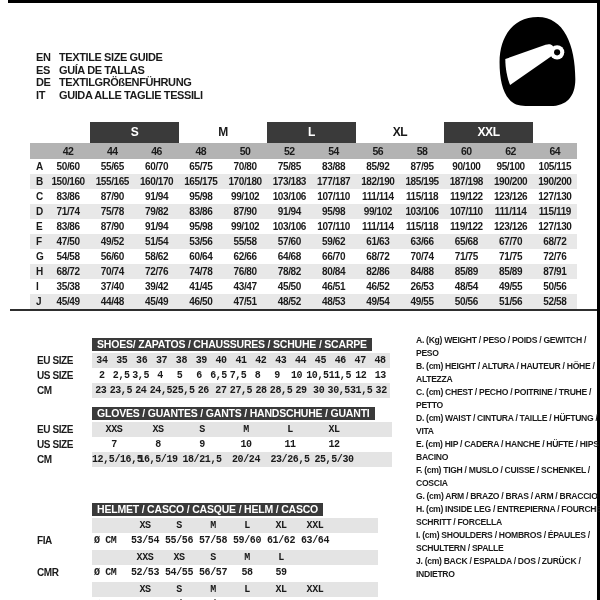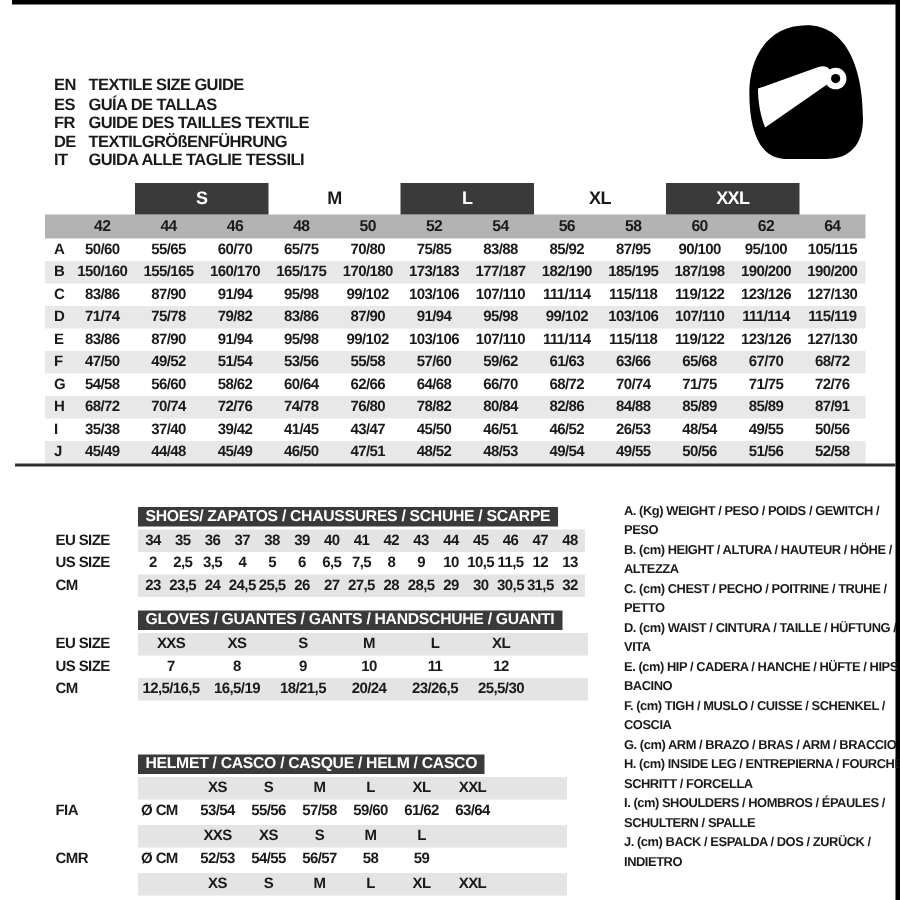--- a/index.html
+++ b/index.html
@@ -48,21 +48,21 @@
 
   
   .sec { position:absolute; left:30px; }
   .sec-title {
     display:inline-block; margin-left:62px; background:#3a3a3a; color:#fff;
     font-size:10.5px; line-height:13px; height:13px; padding:0 5px;
     letter-spacing:-0.2px; white-space:nowrap; margin-bottom:2px;
   }
   .srow { display:flex; height:15px; line-height:15px; font-size:10px; }
   .sec-label { width:62px; padding-left:7px; white-space:nowrap; }
-  .data-wrap { display:grid; }
+  .data-wrap { display:grid;font-family:Liberation Mono, monospace; }
   .data-wrap.gray { background:#e4e4e4; }
   .shoes-grid { grid-template-columns:repeat(15,1fr); width:298px; }
   .gloves-grid { grid-template-columns:repeat(6,44px) 1fr; width:300px; }
   .helm-grid { grid-template-columns:36px repeat(6,34px) 1fr; width:286px; }
   .sec-cell { text-align:center; white-space:nowrap; }
   .sec-cell.dia { text-align:left; padding-left:2px; }
   .hpair { margin-bottom:2px; }
 
   .shoes { top:334px; }
   .gloves { top:403px; }
@@ -77,24 +77,20 @@
   <div class="border-right"></div>
 
   <div class="lang-list">
       <div class="lang-row">
         <span class="lang-code">EN</span>
         <span class="lang-title">TEXTILE SIZE GUIDE</span>
       </div>
       <div class="lang-row">
         <span class="lang-code">ES</span>
         <span class="lang-title">GUÍA DE TALLAS</span>
-      </div>
-      <div class="lang-row">
-        <span class="lang-code">FR</span>
-        <span class="lang-title">GUIDE DES TAILLES TEXTILE</span>
       </div>
       <div class="lang-row">
         <span class="lang-code">DE</span>
         <span class="lang-title">TEXTILGRÖßENFÜHRUNG</span>
       </div>
       <div class="lang-row">
         <span class="lang-code">IT</span>
         <span class="lang-title">GUIDA ALLE TAGLIE TESSILI</span>
       </div>
     </div>

